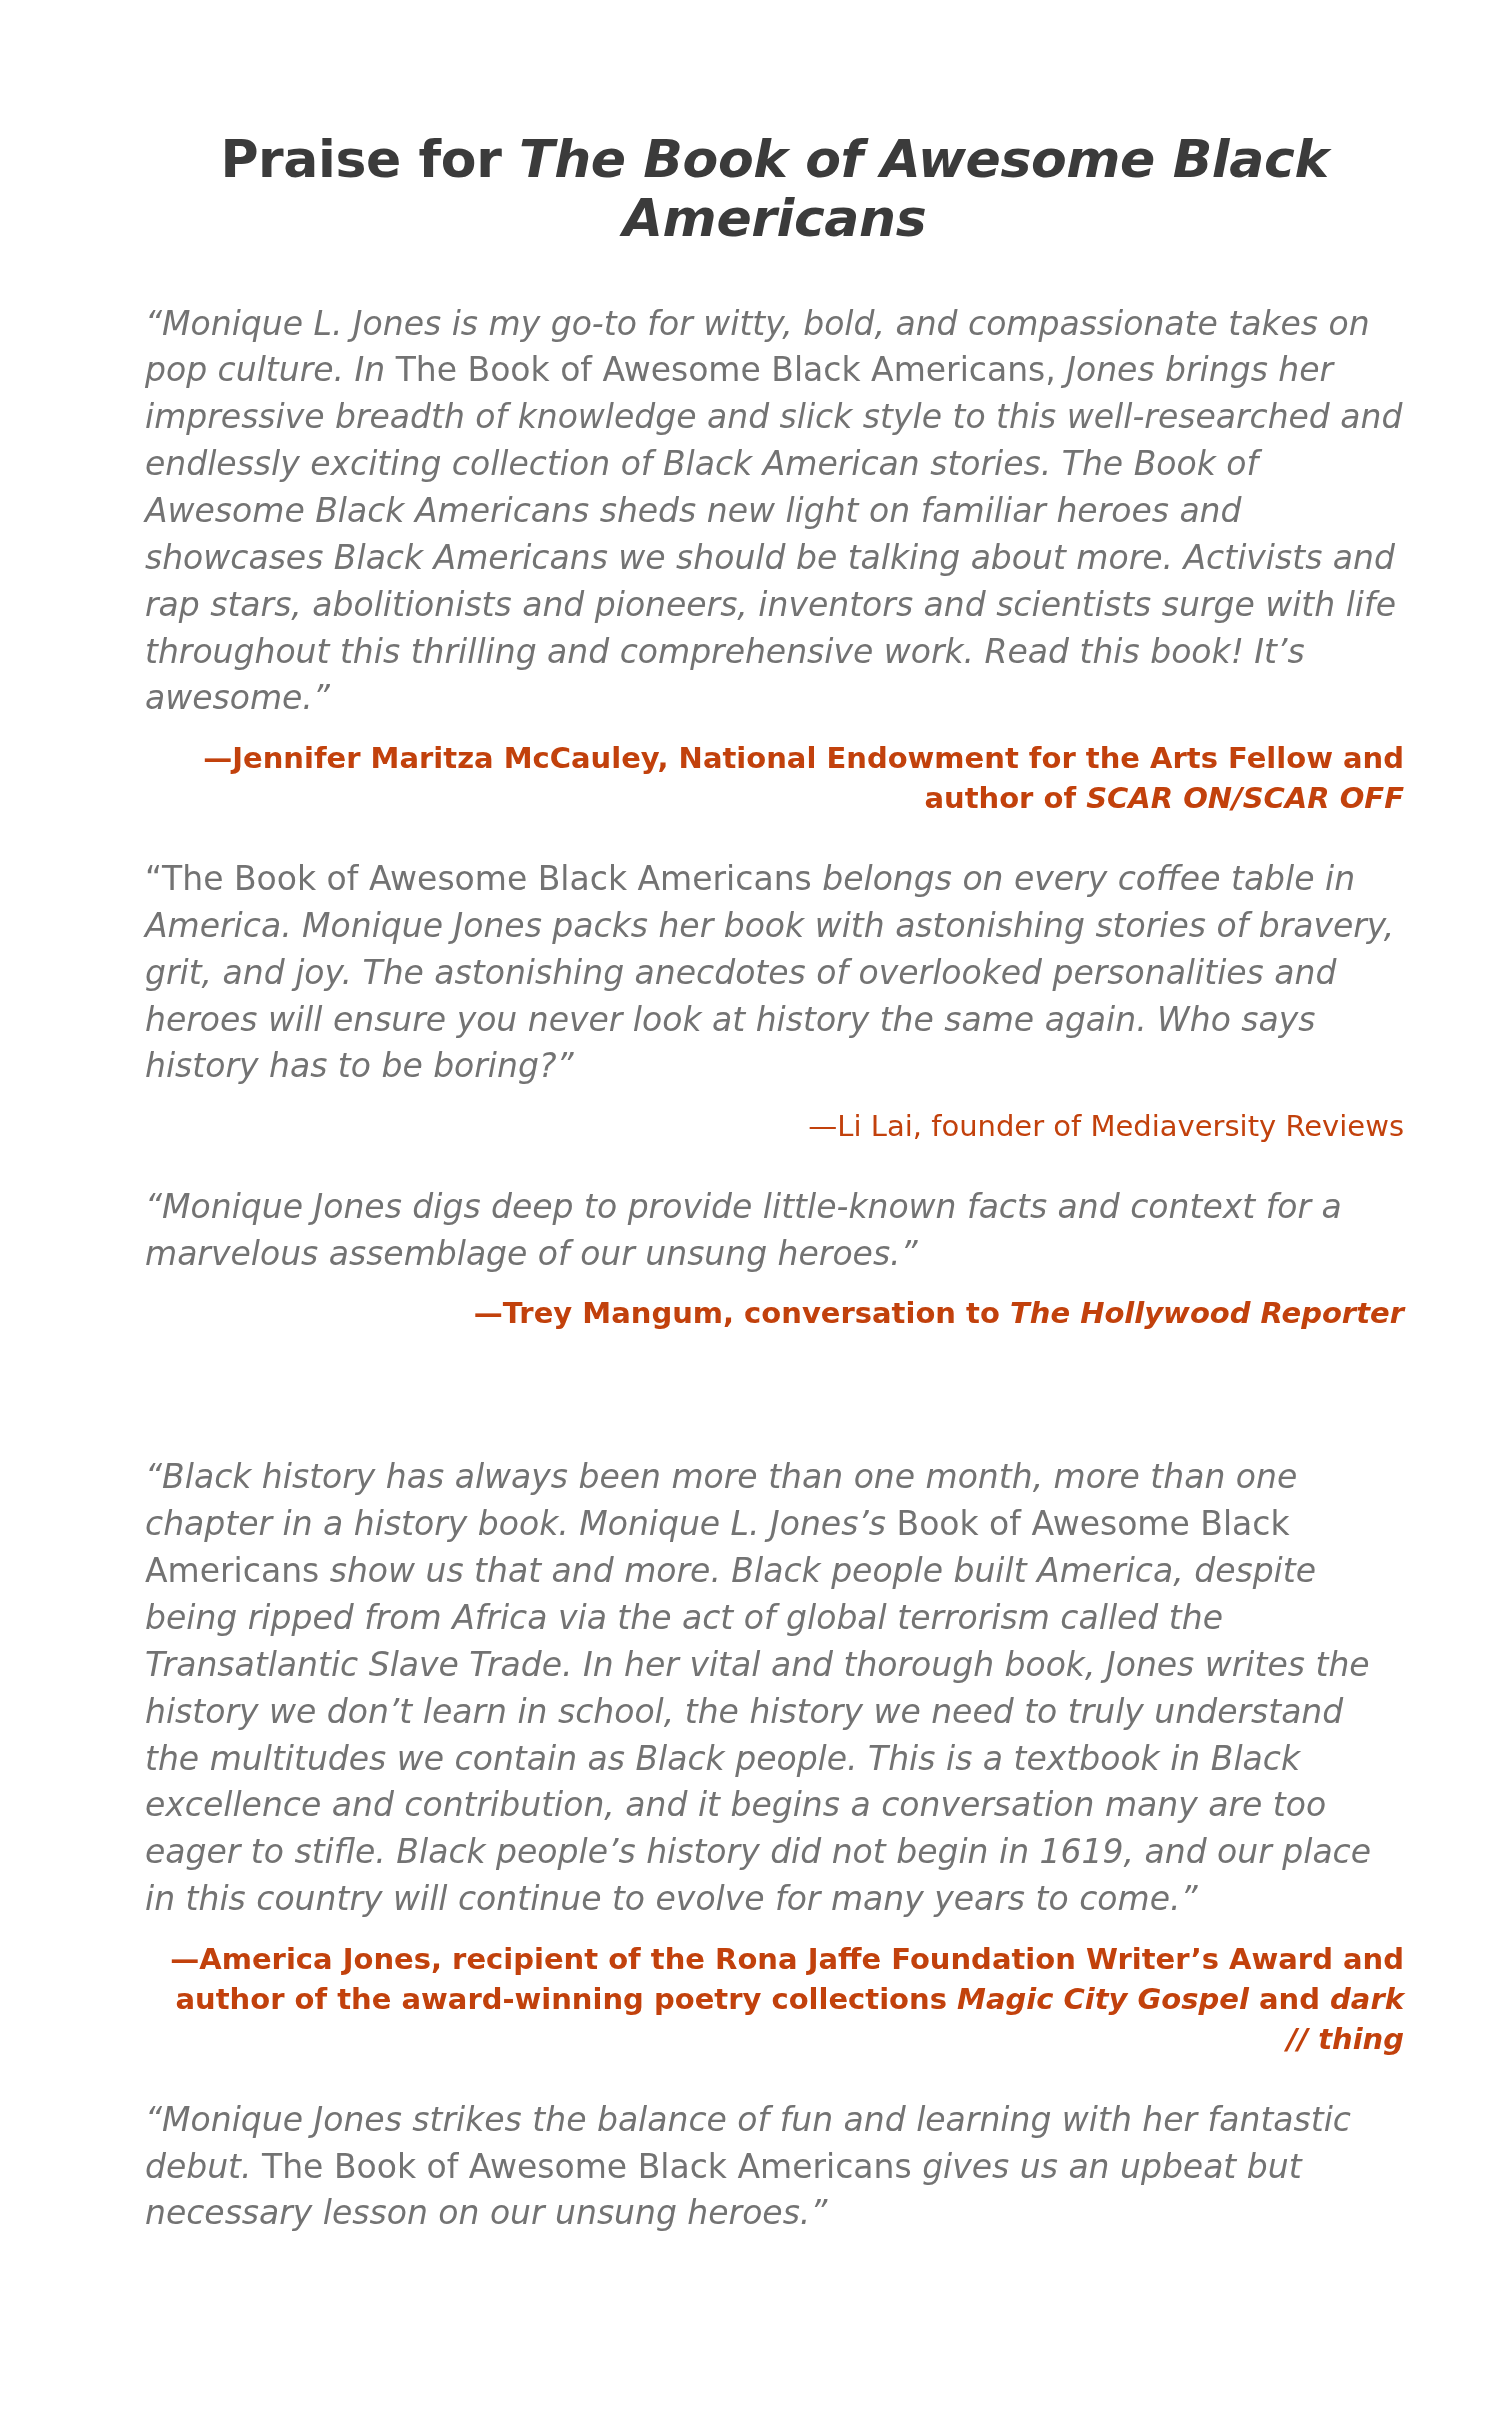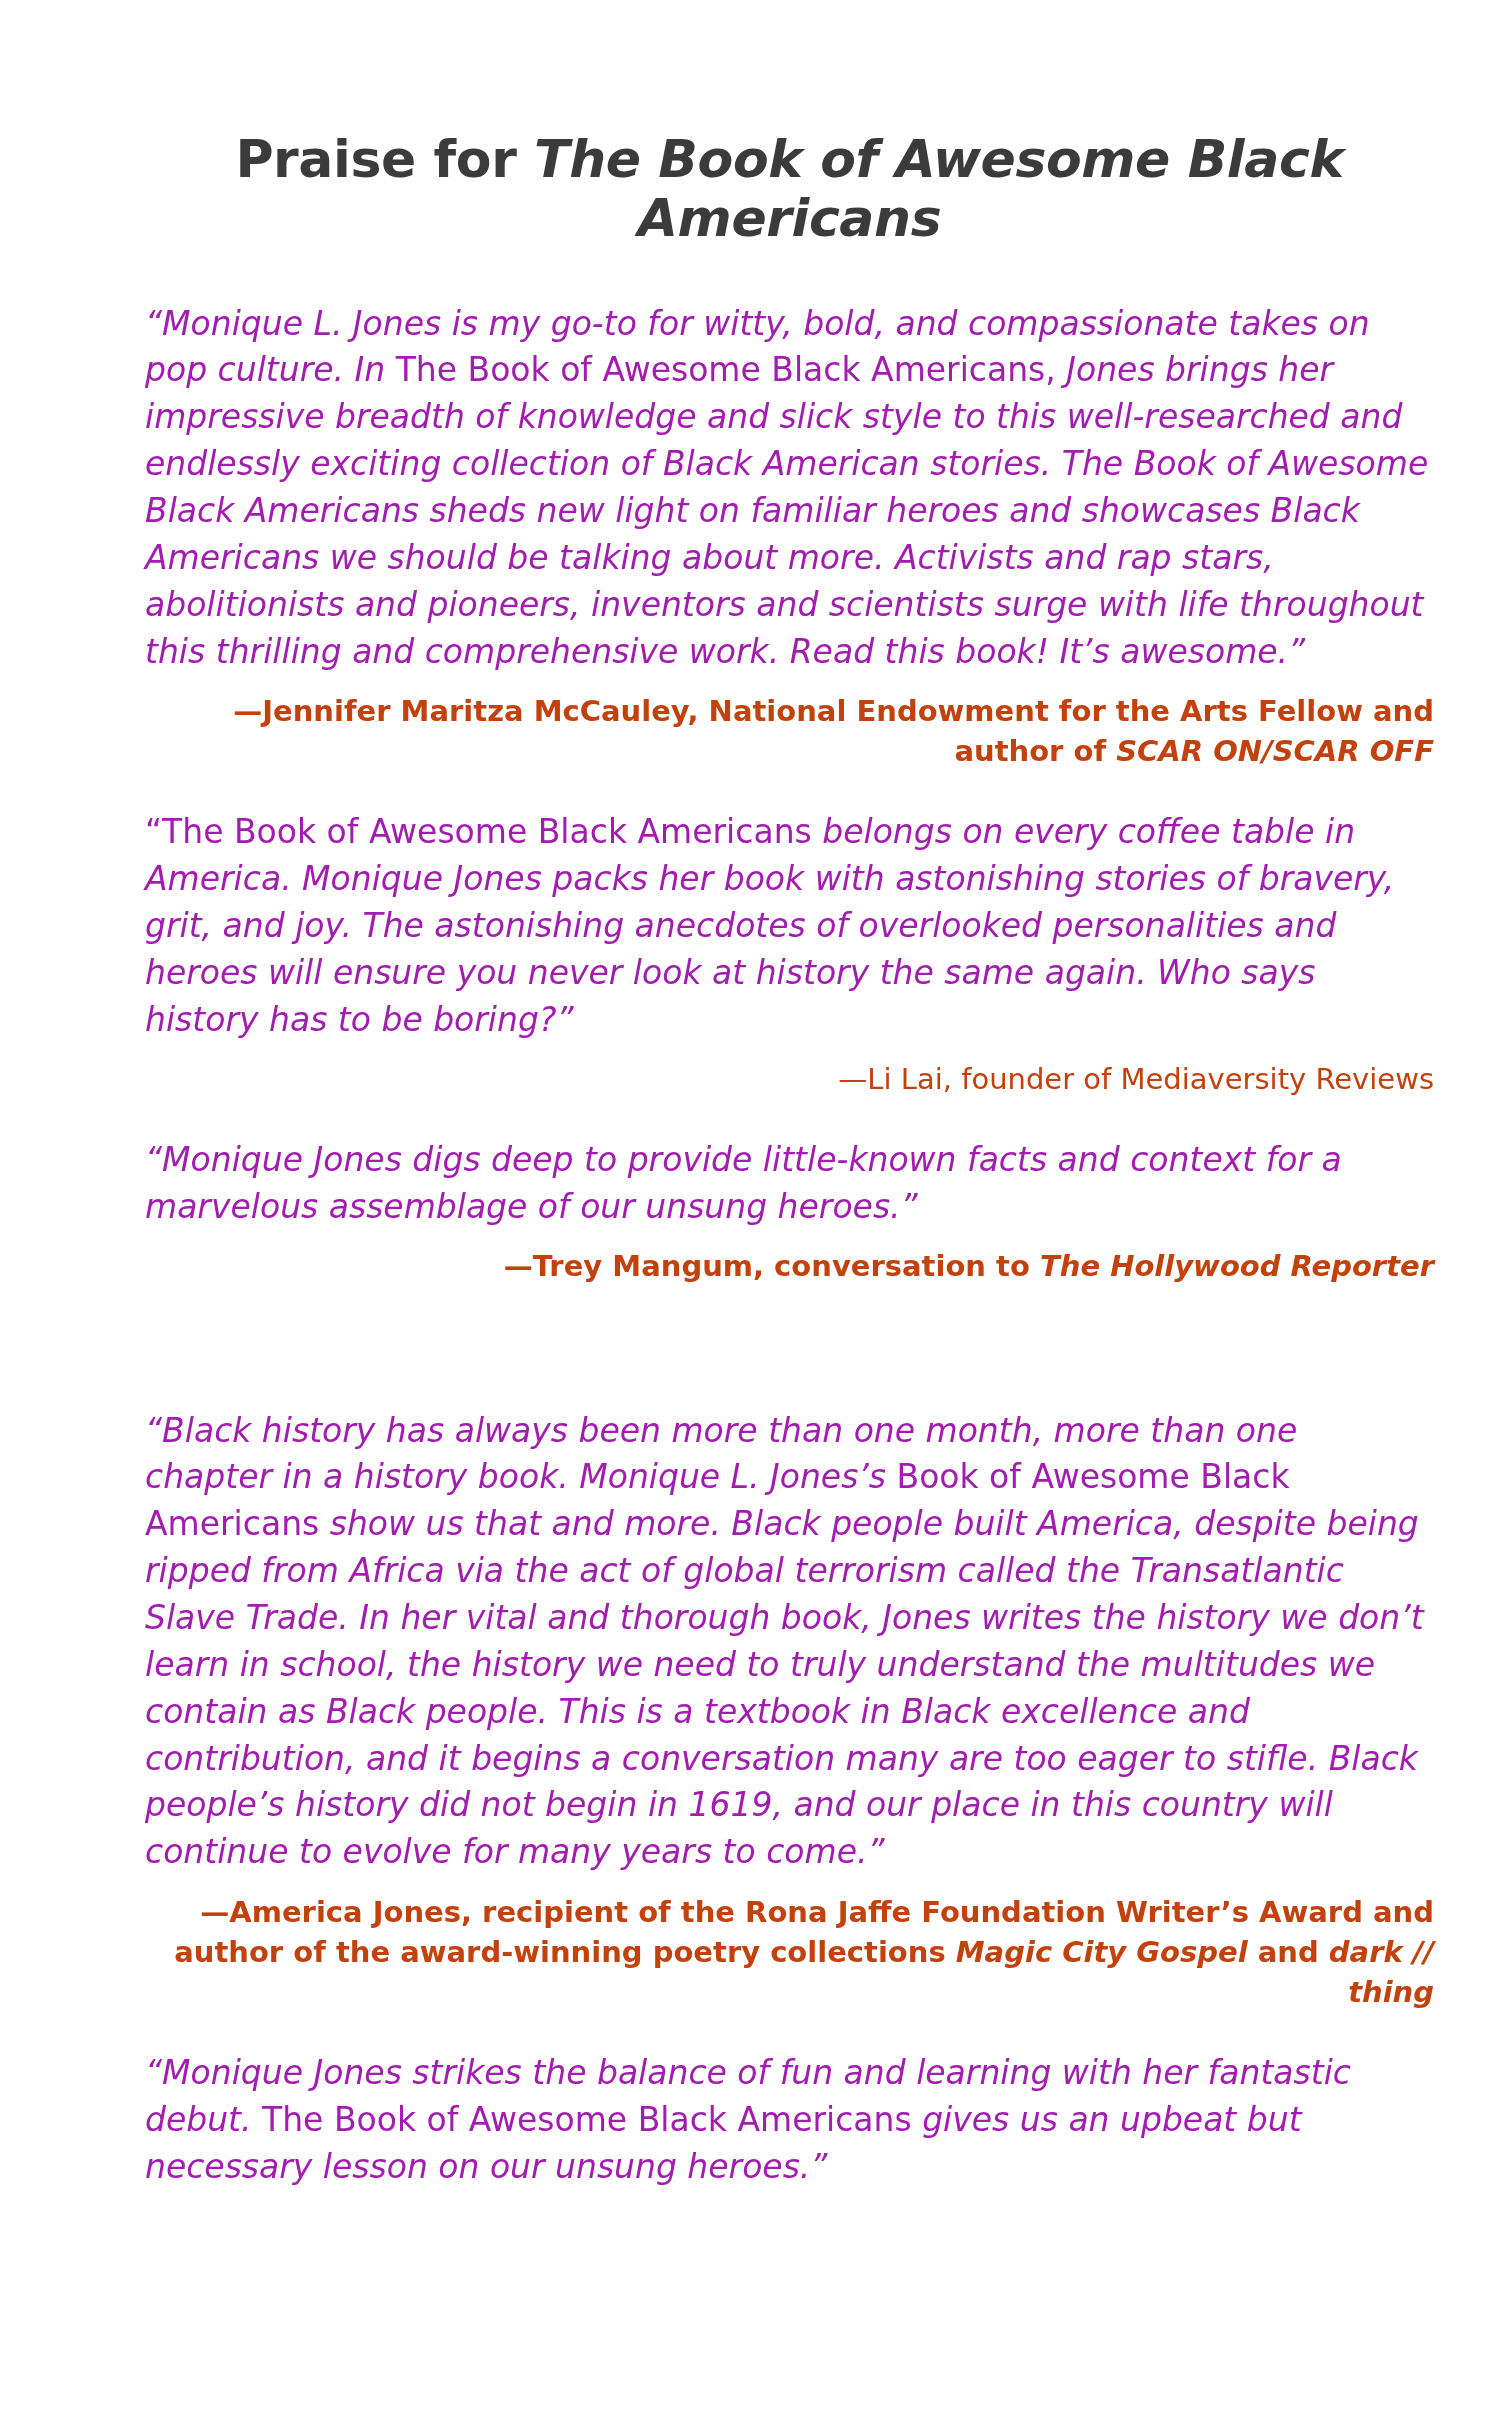--- a/index.html
+++ b/index.html
@@ -12,42 +12,42 @@
     height: 2413px;
     font-family: "DejaVu Sans", sans-serif;
     color: #231f20;
     overflow: hidden;
   }
   .page {
     position: relative;
     width: 1510px;
     height: 2413px;
     box-sizing: border-box;
-    padding: 130px 76px 0 145px;
+    padding: 130px 106px 0 145px;
   }
   h1.page-title {
     margin: 0 0 52px 0;
     text-align: center;
     font-size: 52px;
     line-height: 1.14;
     font-weight: bold;
     color: #3b3b3b;
     letter-spacing: -0.4px;
   }
   h1.page-title .bookname {
     font-style: italic;
   }
   .quote-block {
     margin: 0 0 15.6px 0;
   }
   .quote-body {
     font-size: 33px;
     line-height: 1.42;
     font-style: italic;
-    color: #a21caf;
+    color: #737373;
     text-align: left;
     margin: 0;
   }
   .quote-body .roman {
     font-style: normal;
   }
   .attrib {
     font-size: 29px;
     line-height: 1.38;
     font-weight: bold;

